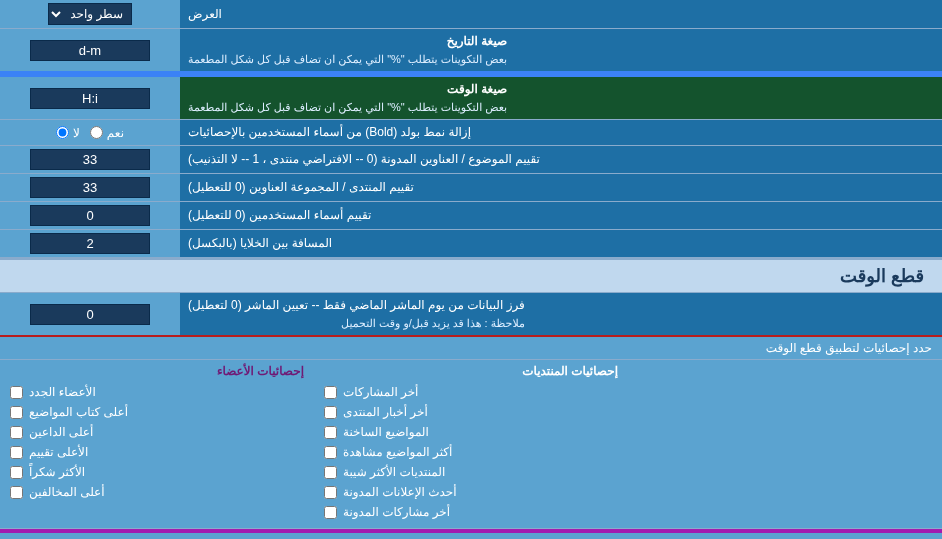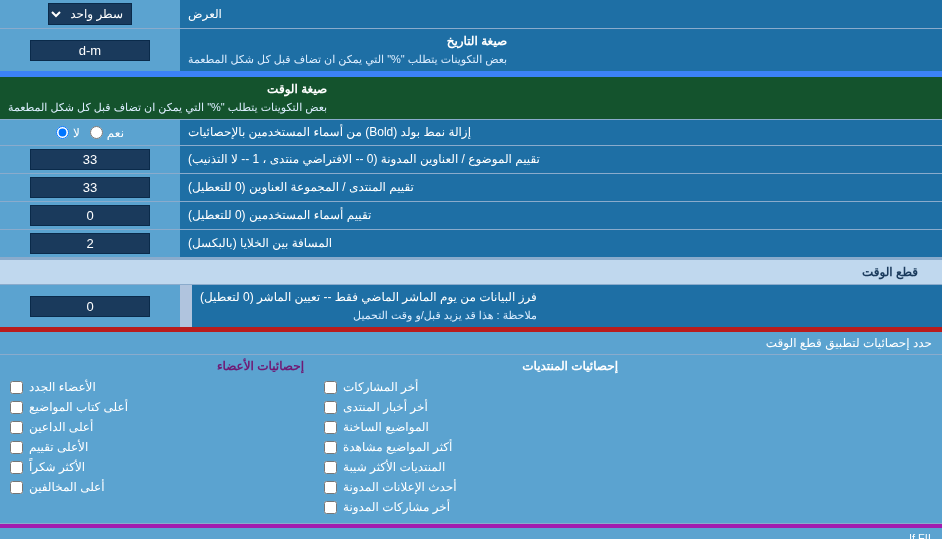--- a/index.html
+++ b/index.html
@@ -36,22 +36,22 @@
       padding: 2px 4px;
       font-size: 12px;
       direction: rtl;
     }
 
     
     .section-header {
       background: #c0d8ee;
       color: #1a3a5c;
       font-weight: bold;
-      font-size: 12px;
-      padding: 5px 24px;
+      font-size: 18px;
+      padding: 5px 18px;
       text-align: right;
       border-bottom: 1px solid #8aabcc;
       border-top: 2px solid #8aabcc;
     }
 
     .checkbox-item {
       display: flex;
       align-items: center;
       justify-content: flex-end;
       gap: 6px;
@@ -124,20 +124,23 @@
       <input type="text" class="input-field input-field-wide" value="d-m" style="">
     </div>
   </div>
 
   <div class="full-row" style="border-bottom:1px solid #8aabcc;">
     <div class="label-col" style="flex:1; background:#14532d;">
       <div style="text-align:right;">
         <div style="font-weight:bold; margin-bottom:2px;">صيغة الوقت</div>
         <div class="note-text">بعض التكوينات يتطلب "%" التي يمكن ان تضاف قبل كل شكل المطعمة</div>
       </div>
+    </div>
+    <div class="input-col" style="background:#5ba3d0; min-width:180px;">
+      <input type="text" class="input-field input-field-wide" value="H:i" style="">
     </div>
   </div>
 
   <div class="full-row" style="border-bottom:1px solid #8aabcc;">
     <div class="label-col" style="flex:1; background:#1e6fa5;">
       <span>إزالة نمط بولد (Bold) من أسماء المستخدمين بالإحصائيات</span>
     </div>
     <div class="input-col" style="background:#5ba3d0; min-width:180px; gap:10px; flex-direction:row; justify-content:center;">
       <label style="color:#fff; font-size:12px; display:flex; align-items:center; gap:4px; direction:rtl;">
         <span>نعم</span>
@@ -183,21 +186,21 @@
     </div>
     <div class="input-col" style="background:#5ba3d0; min-width:180px;">
       <input type="text" class="input-field input-field-wide" value="2" style="">
     </div>
   </div>
 
   <div class="section-header">
     <span>قطع الوقت</span>
   </div>
 
-  <div class="full-row" style="border-bottom:5px solid #b91c1c;gap:12px;">
+  <div class="full-row" style="border-bottom:2px solid #b91c1c;">
     <div class="label-col" style="flex:1; background:#1e6fa5;">
       <div style="text-align:right;">
         <div style="margin-bottom:2px;">فرز البيانات من يوم الماشر الماضي فقط -- تعيين الماشر (0 لتعطيل)</div>
         <div class="note-text">ملاحظة : هذا قد يزيد قبل/و وقت التحميل</div>
       </div>
     </div>
     <div class="input-col" style="background:#5ba3d0; min-width:180px;">
       <input type="text" class="input-field input-field-wide" value="0" style="">
     </div>
   </div>

